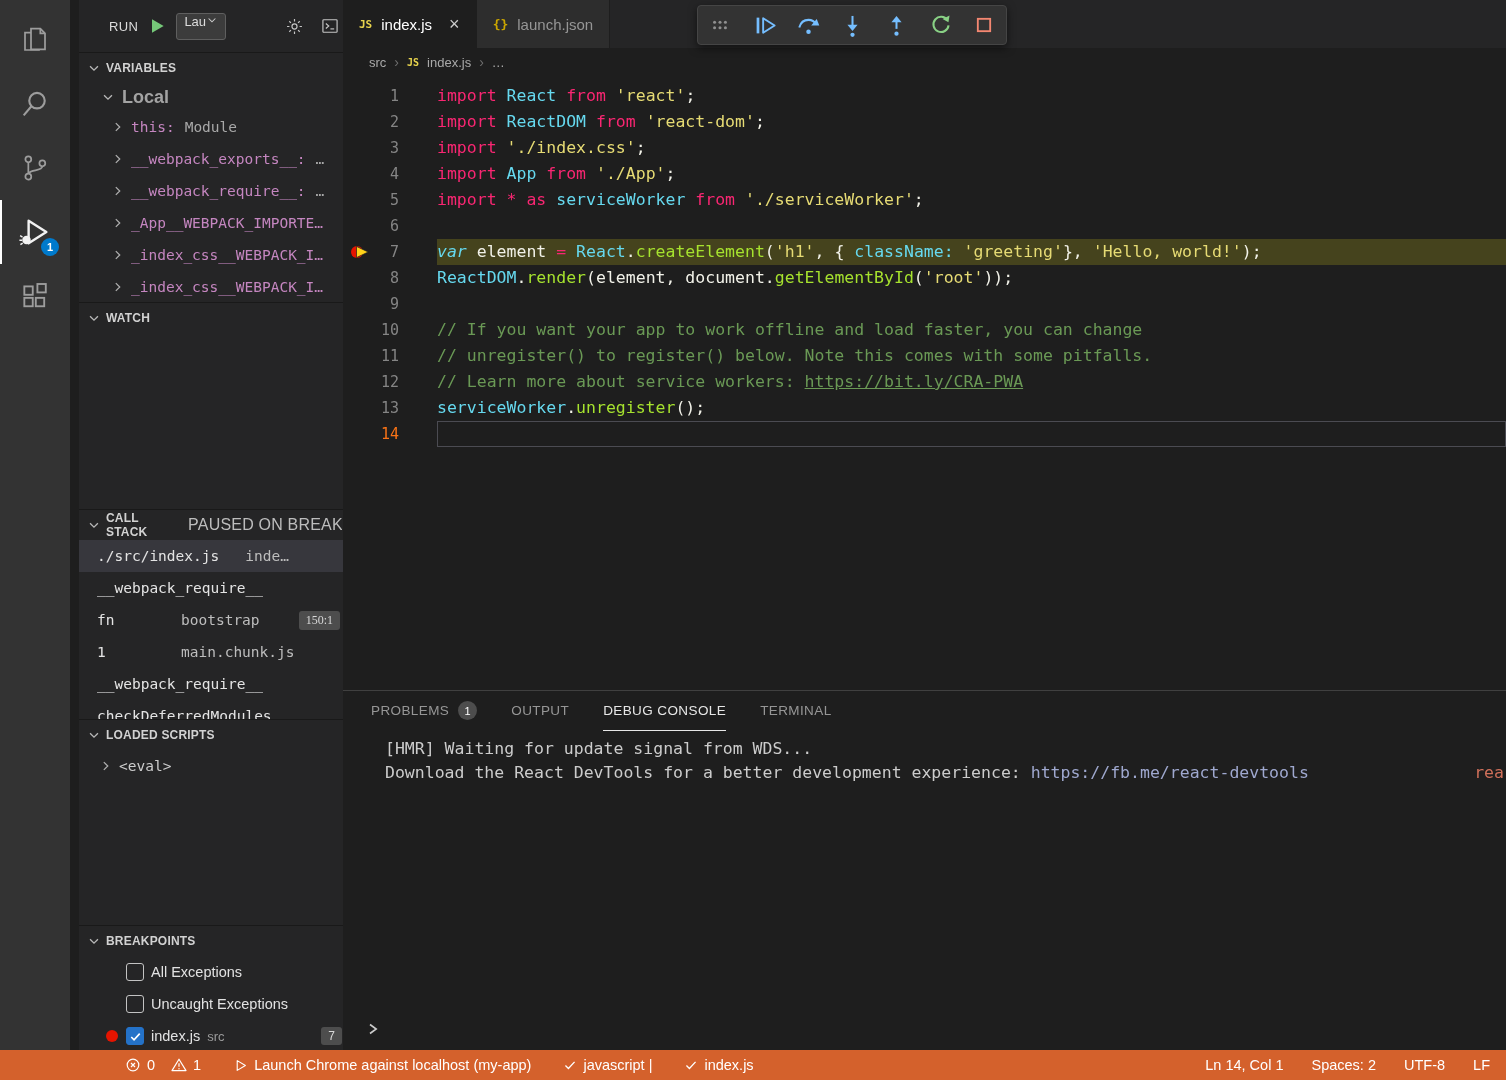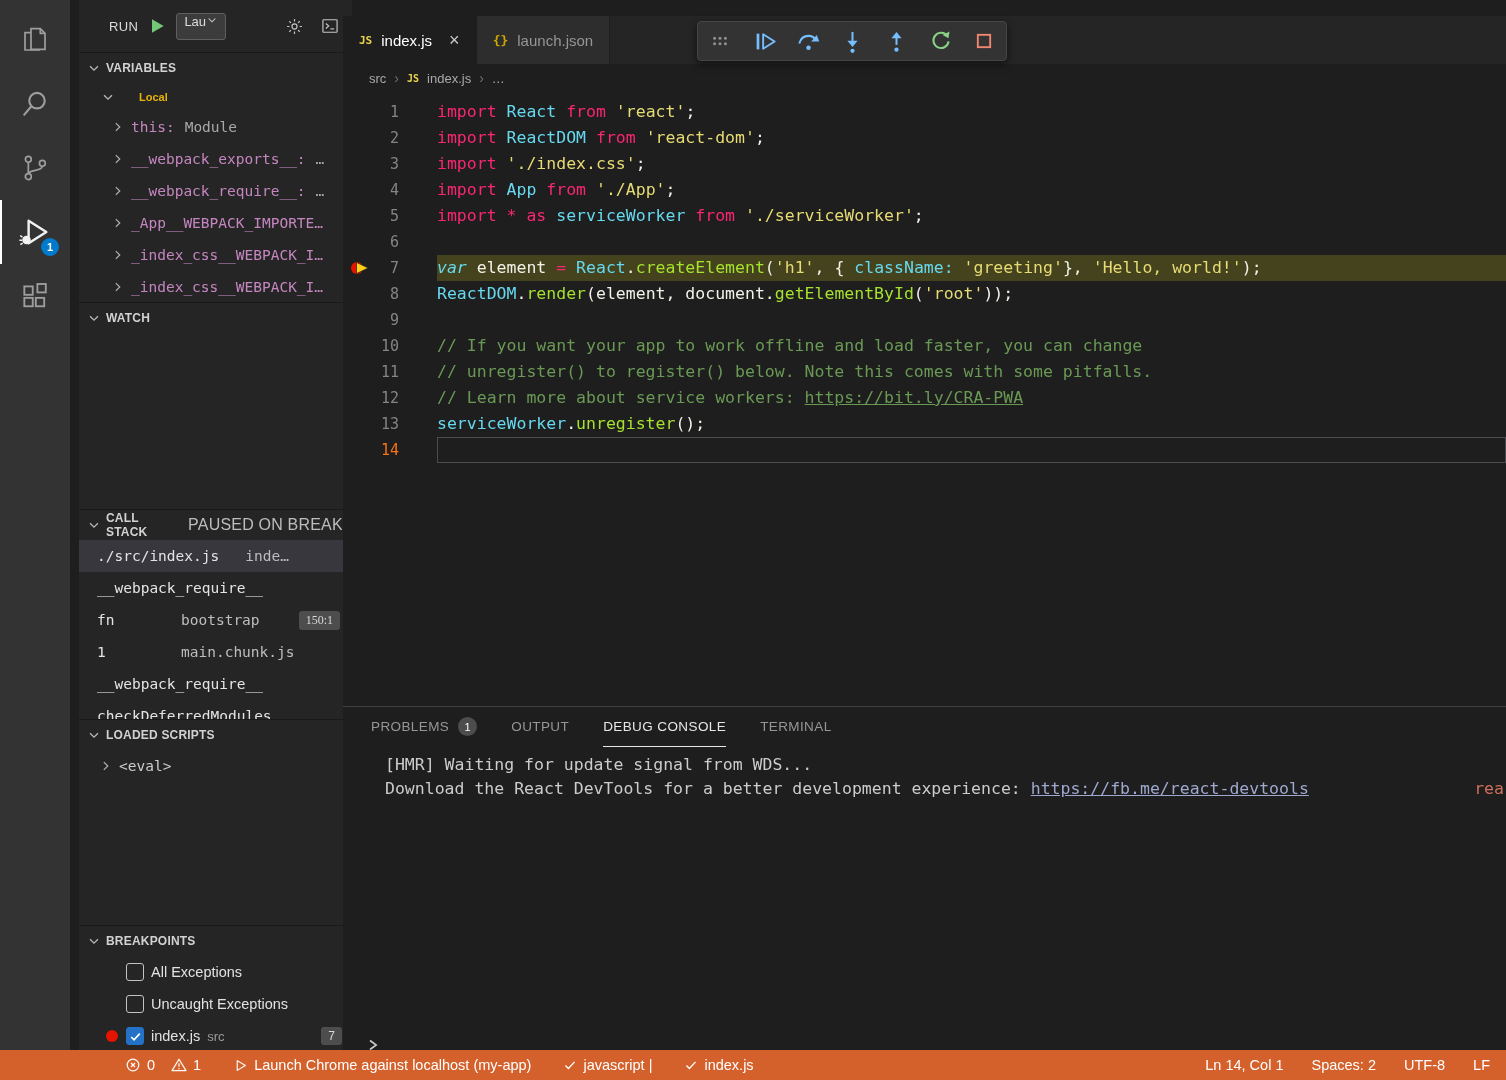--- a/index.html
+++ b/index.html
@@ -19,21 +19,21 @@
   .run-label{font-size:13px;color:#dddddd;letter-spacing:.4px}
   .icon-btn{display:flex;align-items:center;justify-content:center;cursor:pointer}
   .config-select{height:27px;background:#3c3c3c;border:1px solid #5f5f5f;border-radius:3px;display:flex;align-items:flex-start;gap:0;padding:0 7px;color:#dddddd;font-size:13px;cursor:pointer}
   .hdr-right{margin-left:auto;display:flex;align-items:center;gap:16px}
 
   .sec{border-top:1px solid #191919;overflow:hidden}
   .sec>header{height:30px;display:flex;align-items:center;gap:5px;padding:0 10px 0 8px;font-size:12px;font-weight:bold;color:#d2d2d2;letter-spacing:.2px;cursor:pointer;background:#252526}
   .sec-status{margin-left:auto;font-size:16px;font-weight:normal;color:#bdbdbd;white-space:nowrap;overflow:hidden}
   .sec-vars{height:250px}.sec-watch{height:207px}.sec-stack{height:210px}.sec-scripts{height:206px}.sec-bp{height:128px}
 
-  .scope-row{height:28px;display:flex;align-items:center;gap:24px;padding-left:22px;font-size:11px;font-weight:bold;color:#eab308;cursor:pointer}
+  .scope-row{height:28px;display:flex;align-items:center;gap:7px;padding-left:22px;font-size:18px;font-weight:bold;color:#a3a3a3;cursor:pointer}
   .tree-row{height:32px;display:flex;align-items:center;gap:6px;padding-left:32px;font-family:"DejaVu Sans Mono",monospace;font-size:14.5px;white-space:nowrap;overflow:hidden;cursor:pointer}
   .var-name{color:var(--variable-purple)}
   .var-value{color:#a8a8a8;margin-left:4px}
 
   .cs-row{height:32px;display:flex;align-items:center;gap:26px;padding:0 12px 0 18px;font-family:"DejaVu Sans Mono",monospace;font-size:14.5px;color:#e4e4e4;white-space:nowrap;cursor:pointer}
   .cs-row.selected{background:#37373d}
   .cs-name{min-width:58px}
   .cs-detail{color:#bdbdbd;overflow:hidden;text-overflow:ellipsis}
   .cs-badge{margin-left:auto;background:#4d4d4d;color:#d8d8d8;font-size:12px;font-family:Liberation Serif, serif;padding:2px 7px;border-radius:3px}
 
@@ -41,21 +41,21 @@
 
   .bp-row{height:32px;display:flex;align-items:center;gap:7px;padding:0 10px 0 26px;font-size:14.5px;color:#e2e2e2;cursor:pointer}
   .bp-dotslot{width:14px;display:flex;align-items:center;justify-content:center;flex-shrink:0}
   .bp-dot{width:12px;height:12px;border-radius:50%;background:var(--breakpoint-red)}
   .checkbox{width:18px;height:18px;border:1px solid #c3c3c3;border-radius:3px;background:transparent;display:flex;align-items:center;justify-content:center;flex-shrink:0}
   .checkbox.checked{background:#2472c8;border-color:#2472c8}
   .bp-meta{color:#9a9a9a;font-size:13px}
   .bp-badge{margin-left:auto;background:#4d4d4d;color:#d8d8d8;font-size:12px;padding:2px 7px;border-radius:3px}
 
   
-  .editor{position:absolute;left:343px;top:16px;right:0;height:1050px;background:#1e1e1e}
+  .editor{position:absolute;left:343px;top:0;right:0;height:1050px;background:#1e1e1e}
   .tabbar{height:48px;background:#252526;display:flex;align-items:stretch}
   .tab{display:flex;align-items:center;gap:9px;padding:0 16px;font-size:15px;color:#969696;background:#2d2d2d;border-right:1px solid #1e1e1e;cursor:pointer}
   .tab.active{background:#1e1e1e;color:#ffffff}
   .tab-close{font-size:18px;color:#cccccc;margin-left:8px;line-height:1;cursor:pointer}
   .file-ico{font-family:"DejaVu Sans Mono",monospace;font-weight:bold}
   .ico-js{color:#e8d44d;font-size:11px}
   .ico-braces{color:#cca700;font-size:13px}
 
   .debug-toolbar{position:absolute;left:354px;top:5px;width:310px;height:40px;background:#333333;border:1px solid #454545;border-radius:4px;box-shadow:0 3px 9px rgba(0,0,0,.55);display:flex;align-items:center;z-index:10}
   .dt-btn{width:44px;height:40px;display:flex;align-items:center;justify-content:center;cursor:pointer}
@@ -83,21 +83,21 @@
   .tk-pln{color:#f2f2e9}
 
   
   .panel{position:absolute;left:0;right:0;top:690px;bottom:0;background:#1e1e1e;border-top:1px solid rgba(128,128,128,.35)}
   .panel-tabs{height:40px;display:flex;align-items:stretch;gap:34px;padding-left:28px}
   .ptab{display:flex;align-items:center;gap:9px;font-size:13.5px;letter-spacing:.4px;color:#969696;border-bottom:1px solid transparent;cursor:pointer}
   .ptab.active{color:#e7e7e7;border-bottom-color:#e7e7e7}
   .ptab-badge{background:#4d4d4d;color:#ffffff;border-radius:50%;width:19px;height:19px;font-size:11px;display:flex;align-items:center;justify-content:center}
   .console{padding:6px 0 0 42px;font-family:"DejaVu Sans Mono",monospace;font-size:16.5px;line-height:24px;color:#cccccc}
   .console-line{position:relative;white-space:nowrap}
-  .console-link{color:var(--console-link);text-decoration:underline;cursor:pointer}
+  .console-link{color:var(--console-link);cursor:pointer}
   .console-source{position:absolute;right:2px;top:0;color:var(--console-source);cursor:pointer}
   .console-input{position:absolute;left:0;right:0;bottom:6px;height:30px;display:flex;align-items:center;padding-left:22px;cursor:text}
 
   
   .status-bar{position:absolute;left:0;bottom:0;width:100%;height:30px;background:var(--statusbar-bg);display:flex;align-items:center;justify-content:space-between;color:#ffffff;font-size:14.5px;padding:0 16px 0 125px}
   .sb-group{display:flex;align-items:center;gap:32px}
   .sb-group.right{gap:28px}
   .sb-item{display:flex;align-items:center;gap:6px;white-space:nowrap;cursor:pointer}
   .sb-item .gap-sm{margin-left:10px}
 </style>

